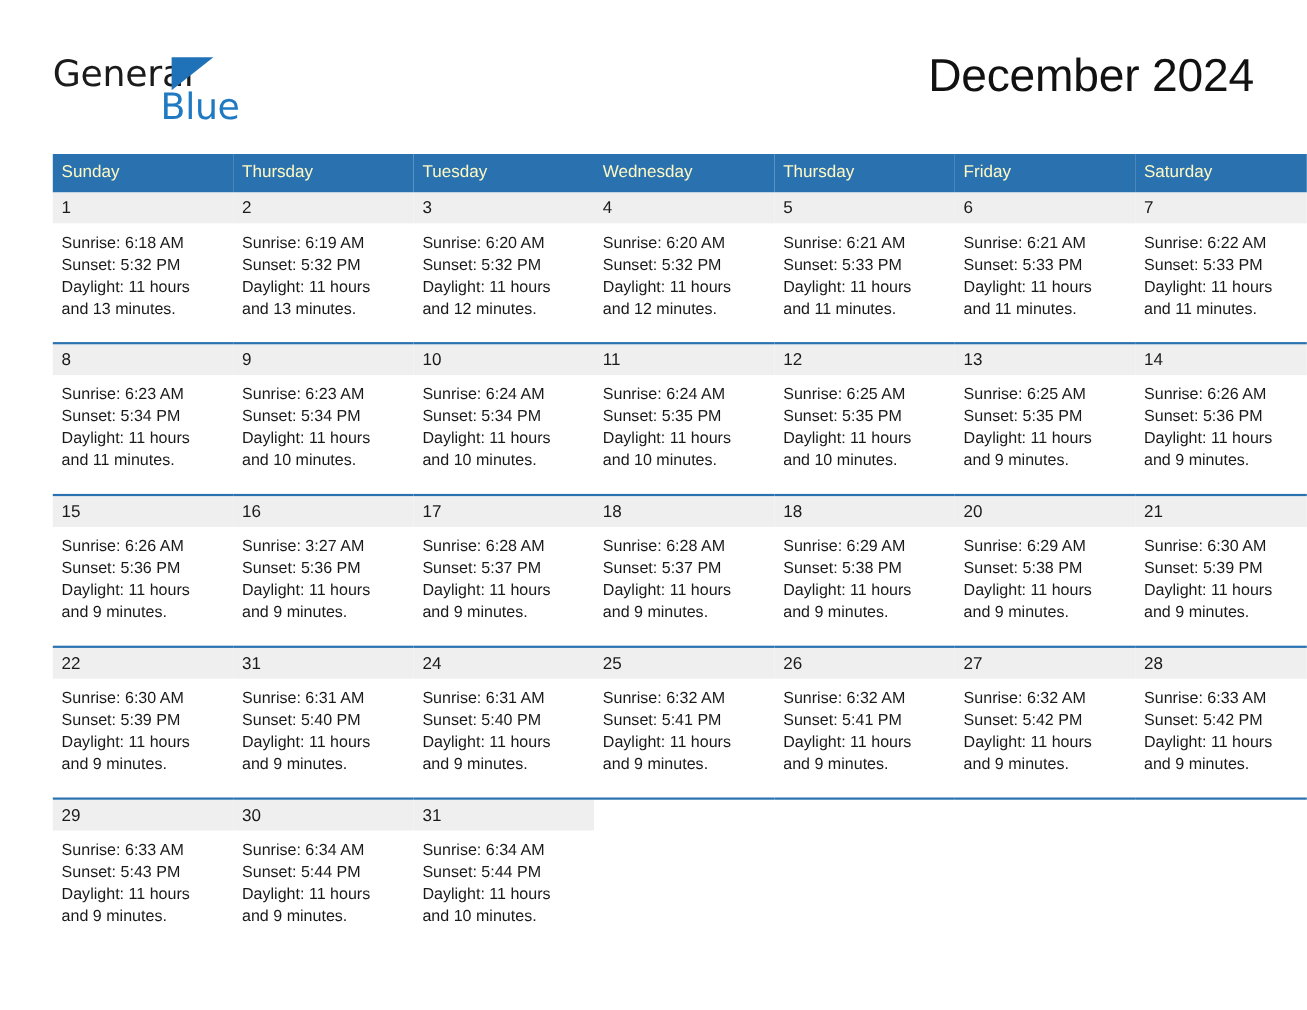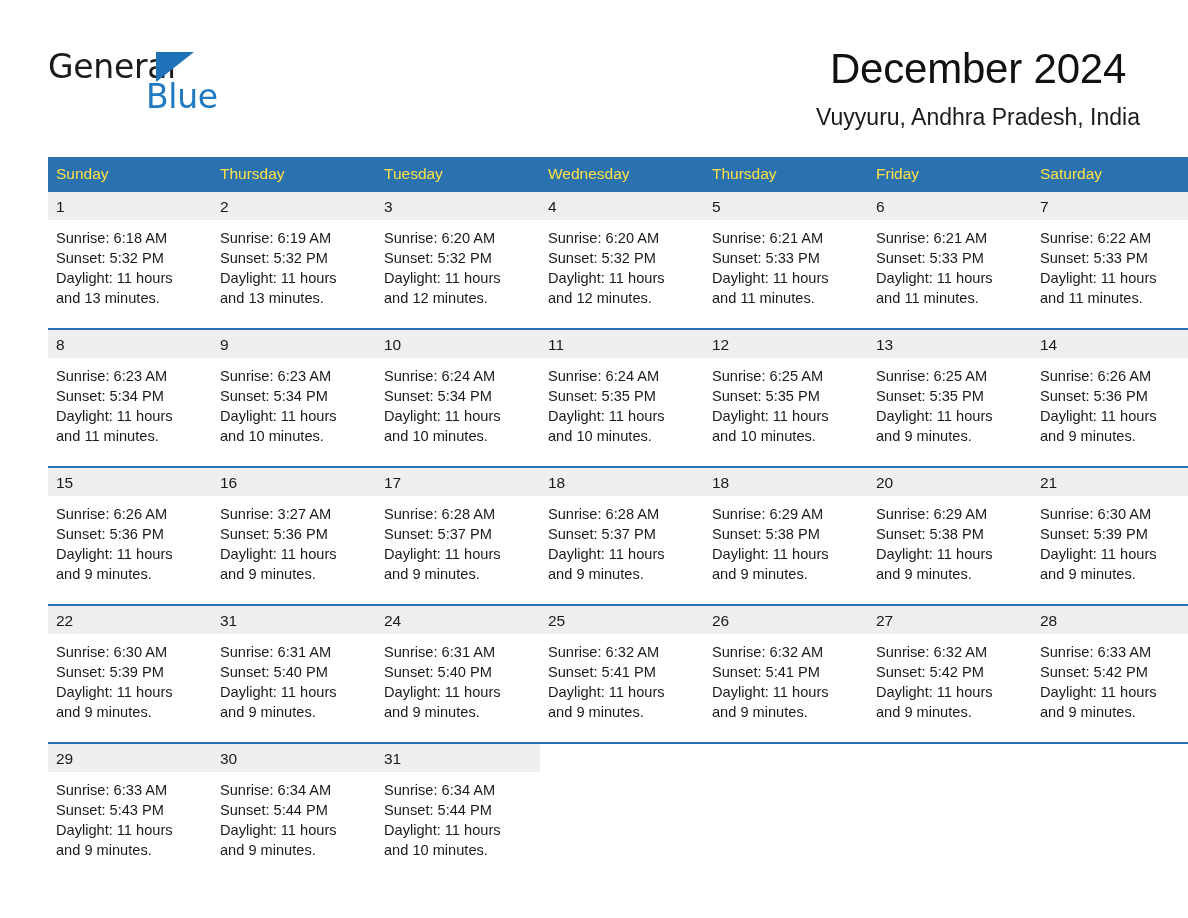--- a/index.html
+++ b/index.html
@@ -56,21 +56,21 @@
     top: 36px;
     font-size: 33px;
     line-height: 1;
     color: #1f7ac2;
     font-family: "DejaVu Sans", sans-serif;
     letter-spacing: -0.3px;
     margin-left: 36px;
   }
 
   .title-block {
-    text-align: center;
+    text-align: right;
     padding-top: 2px;
   }
   .cal-title {
     font-size: 42px;
     font-weight: normal;
     line-height: 1.08;
     color: #111111;
     margin: 0;
     letter-spacing: -0.2px;
   }
@@ -84,21 +84,21 @@
 
   
   .calendar {
     margin: 26px 48px 0 48px;
     width: 1092px;
     border-collapse: collapse;
     table-layout: fixed;
   }
   .calendar th {
     background: #2a71b0;
-    color: #fde047;
+    color: #fef9c3;
     font-weight: normal;
     font-size: 15.5px;
     text-align: left;
     padding: 8px 0 9px 8px;
     width: 156px;
   }
   .week-row td {
     vertical-align: top;
     padding: 0;
     border-top: 2px solid #2a71b0;
@@ -138,21 +138,20 @@
 <div class="page-header">
 
   <div class="brand">
     <span class="brand-general">General</span>
     <span class="brand-triangle"></span>
     <span class="brand-blue">Blue</span>
   </div>
 
   <div class="title-block">
     <h1 class="cal-title">December 2024</h1>
-    <h2 class="cal-subtitle">Vuyyuru, Andhra Pradesh, India</h2>
   </div>
 
 </div>
 
 <table class="calendar">
   <thead>
     <tr>
       <th>Sunday</th>
       <th>Thursday</th>
       <th>Tuesday</th>

